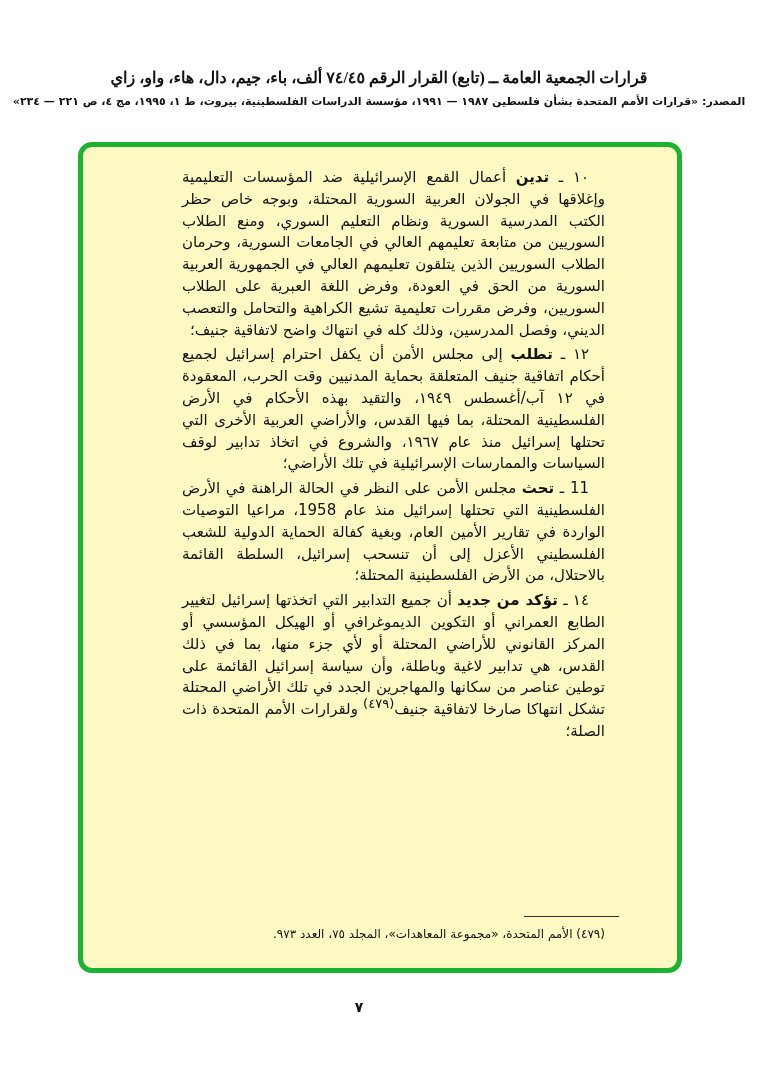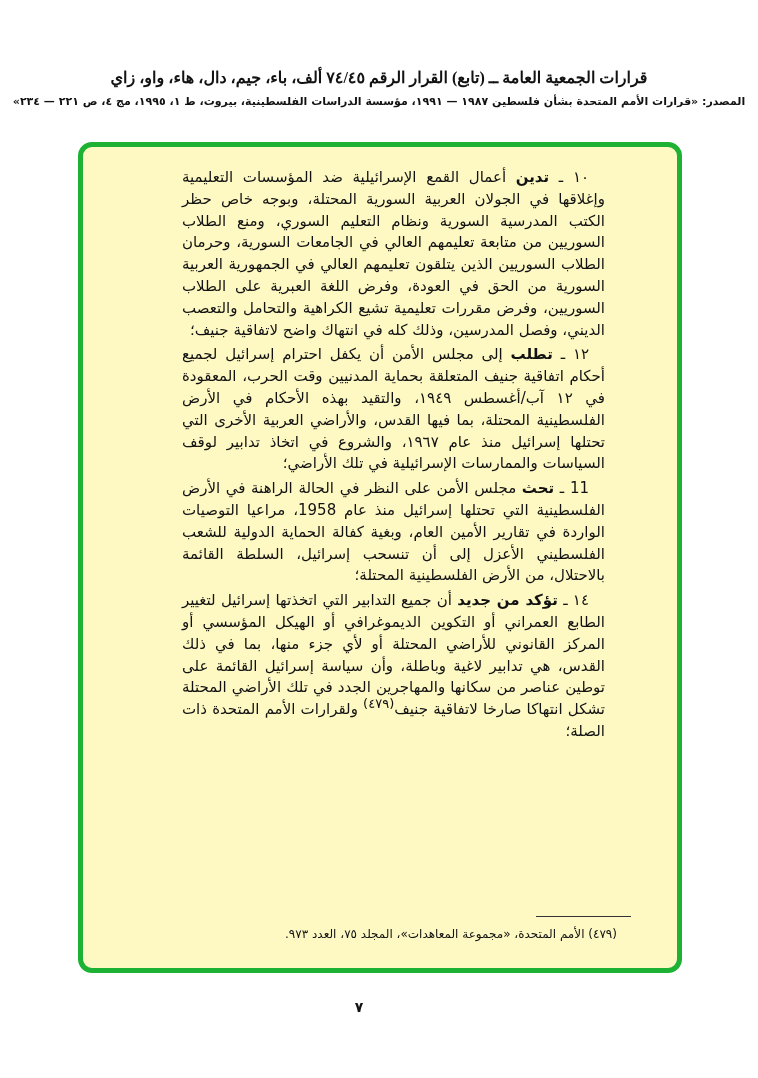--- a/index.html
+++ b/index.html
@@ -32,21 +32,21 @@
     position: absolute; top: 20px; right: 72px; width: 423px;
     direction: rtl; text-align: justify;
     font-size: 15px; line-height: 21.8px;
   }
   .para { text-indent: 16px; margin-bottom: 3px; }
   .para .lead { font-weight: bold; }
   .fref {
     font-size: 13px; vertical-align: super; line-height: 0;
   }
   .footnote-block {
-    position: absolute; right: 60px; bottom: 26px; width: 423px;
+    position: absolute; right: 72px; bottom: 26px; width: 423px;
     direction: rtl;
   }
   .fn-rule {
     width: 95px; height: 0;
     border-top: 1.5px solid #333333;
     margin-left: auto; margin-right: -14px;
     margin-bottom: 9px;
   }
   .fn-text {
     font-size: 12px; text-align: right; line-height: 16px;

